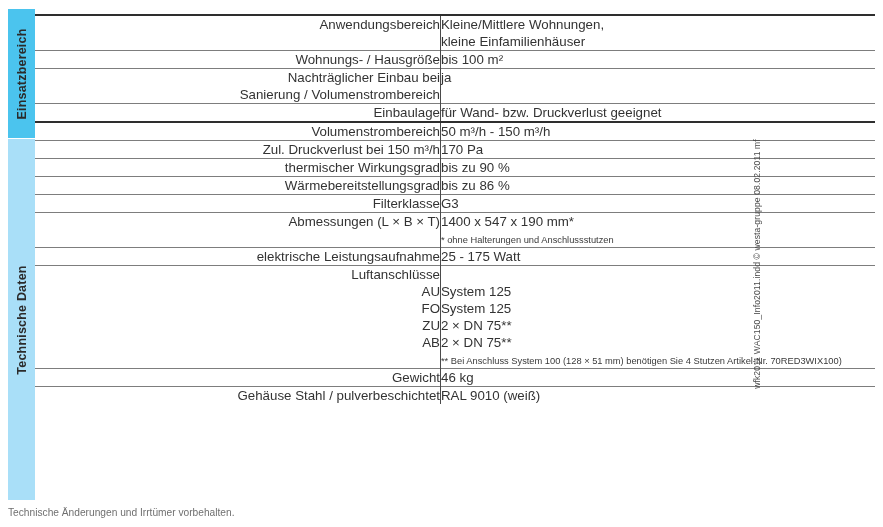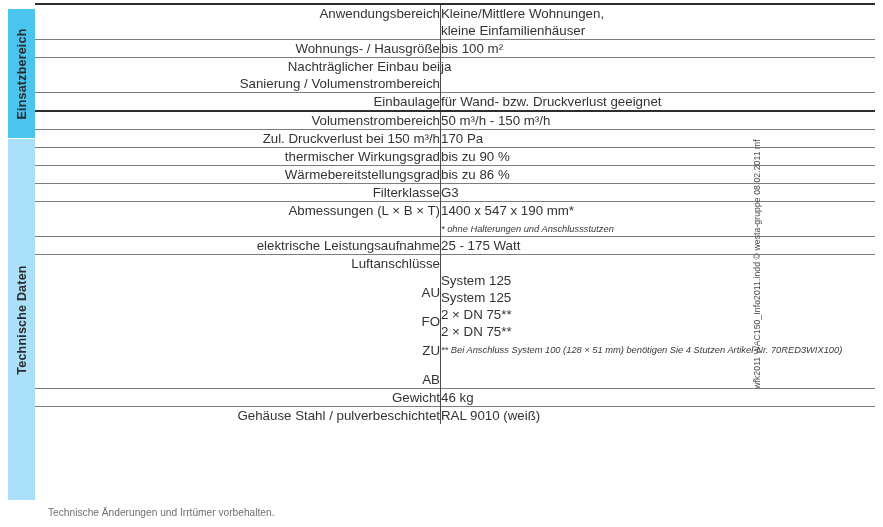--- a/index.html
+++ b/index.html
@@ -50,21 +50,21 @@
   #rail-technisch {
     top: 139px;
     height: 361px;
     background: #A9DFF8;
   }
 
   
   #spec-table {
     position: absolute;
     left: 35px;
-    top: 3px;
+    top: 14px;
     width: 840px;
     border-collapse: collapse;
     table-layout: fixed;
   }
   #spec-table tr { }
   #spec-table td {
     vertical-align: top;
     padding: 0;
     border-top: 1px solid #7d7d7d;
   }
@@ -82,27 +82,26 @@
   }
   td.v {
     padding: 6px 4px 6px 8px;
     font-size: 13.3px;
     line-height: 17px;
   }
   .v-line { display: block; }
   .note {
     display: block;
     font-size: 9.3px;
-    font-style: italic;
     line-height: 13px;
     margin-top: 4px;
     color: #3a3a3a;
   }
   .air-head { display: block; margin-left: 44px; }
-  .air-code { display: block; margin-top: 12px; }
+  .air-code { display: block; }
   .air-val { display: block; }
 
   
   #imprint {
     position: absolute;
     right: 1px;
     top: 50%;
     transform: translateY(-50%) rotate(-90deg);
     transform-origin: center center;
     white-space: nowrap;
@@ -111,21 +110,20 @@
     letter-spacing: 0.1px;
   }
 
   
   #footer-note {
     position: absolute;
     left: 8px;
     top: 507px;
     font-size: 10.2px;
     color: #6f6f6f;
-    margin-left: 40px;
   }
 </style>
 </head>
 <body>
 
 <div id="sheet">
 
   <div class="rail" id="rail-einsatz">
     <span class="rail-label">Einsatzbereich</span>
   </div>

